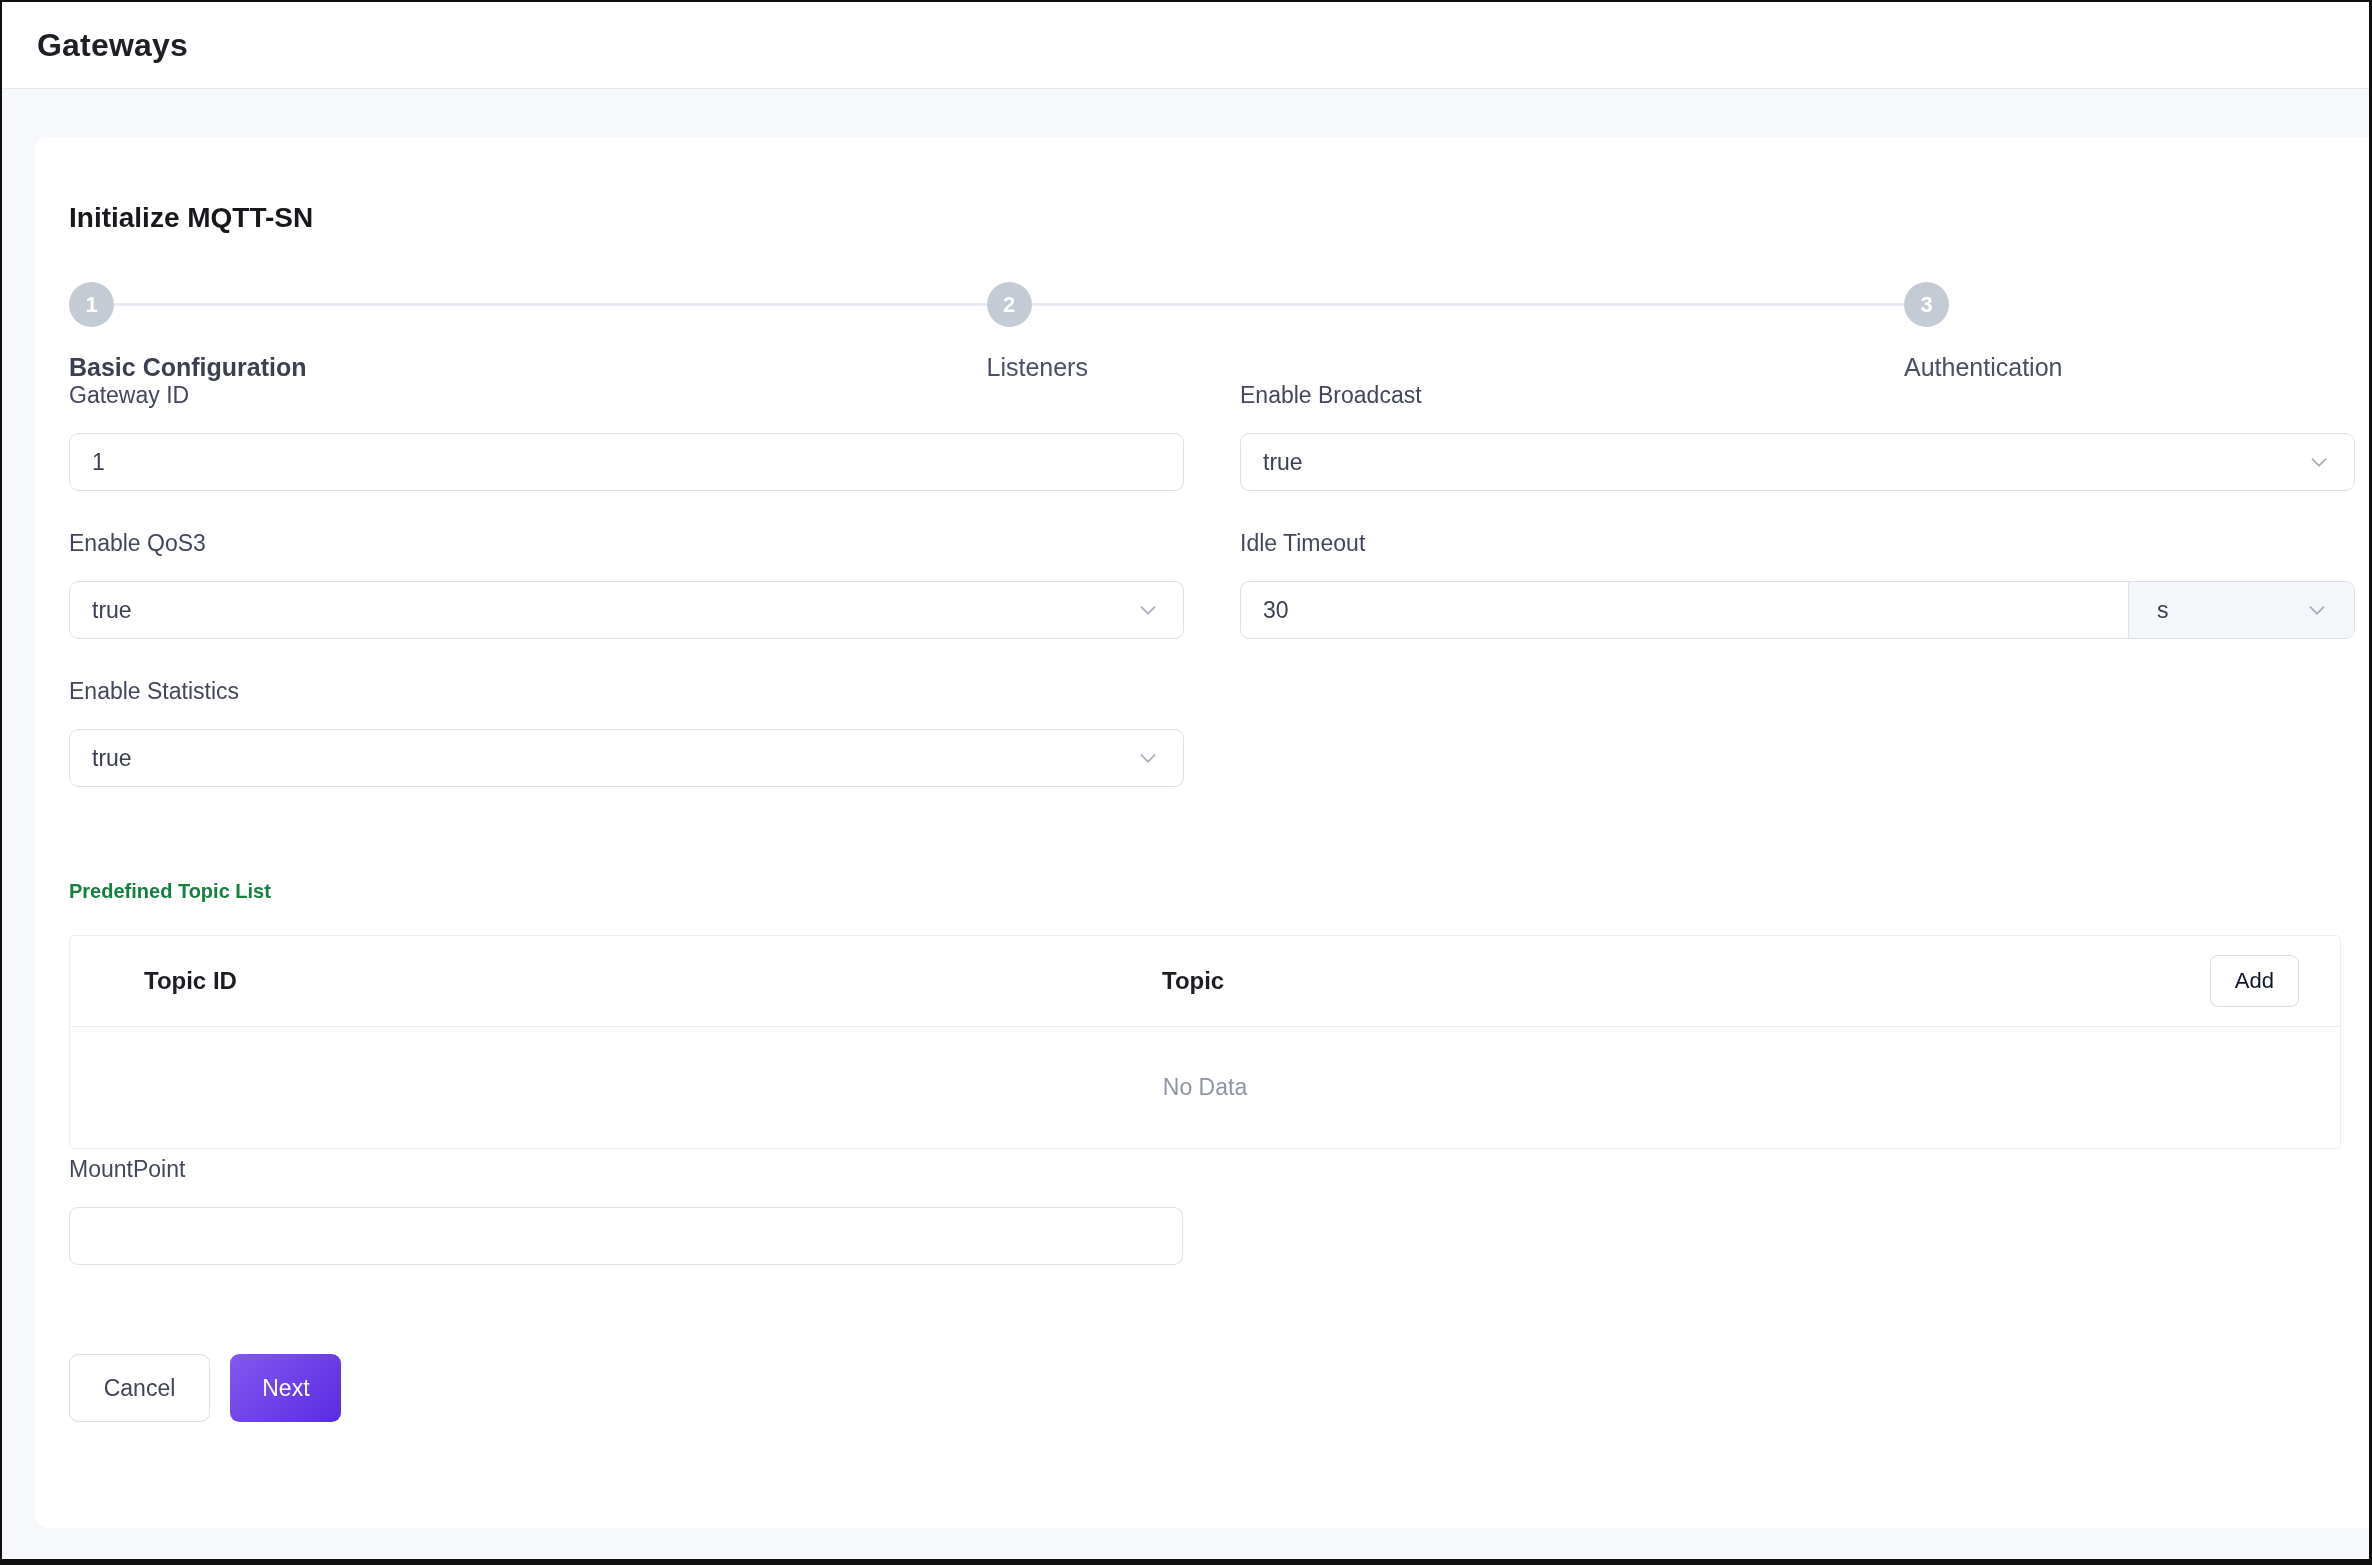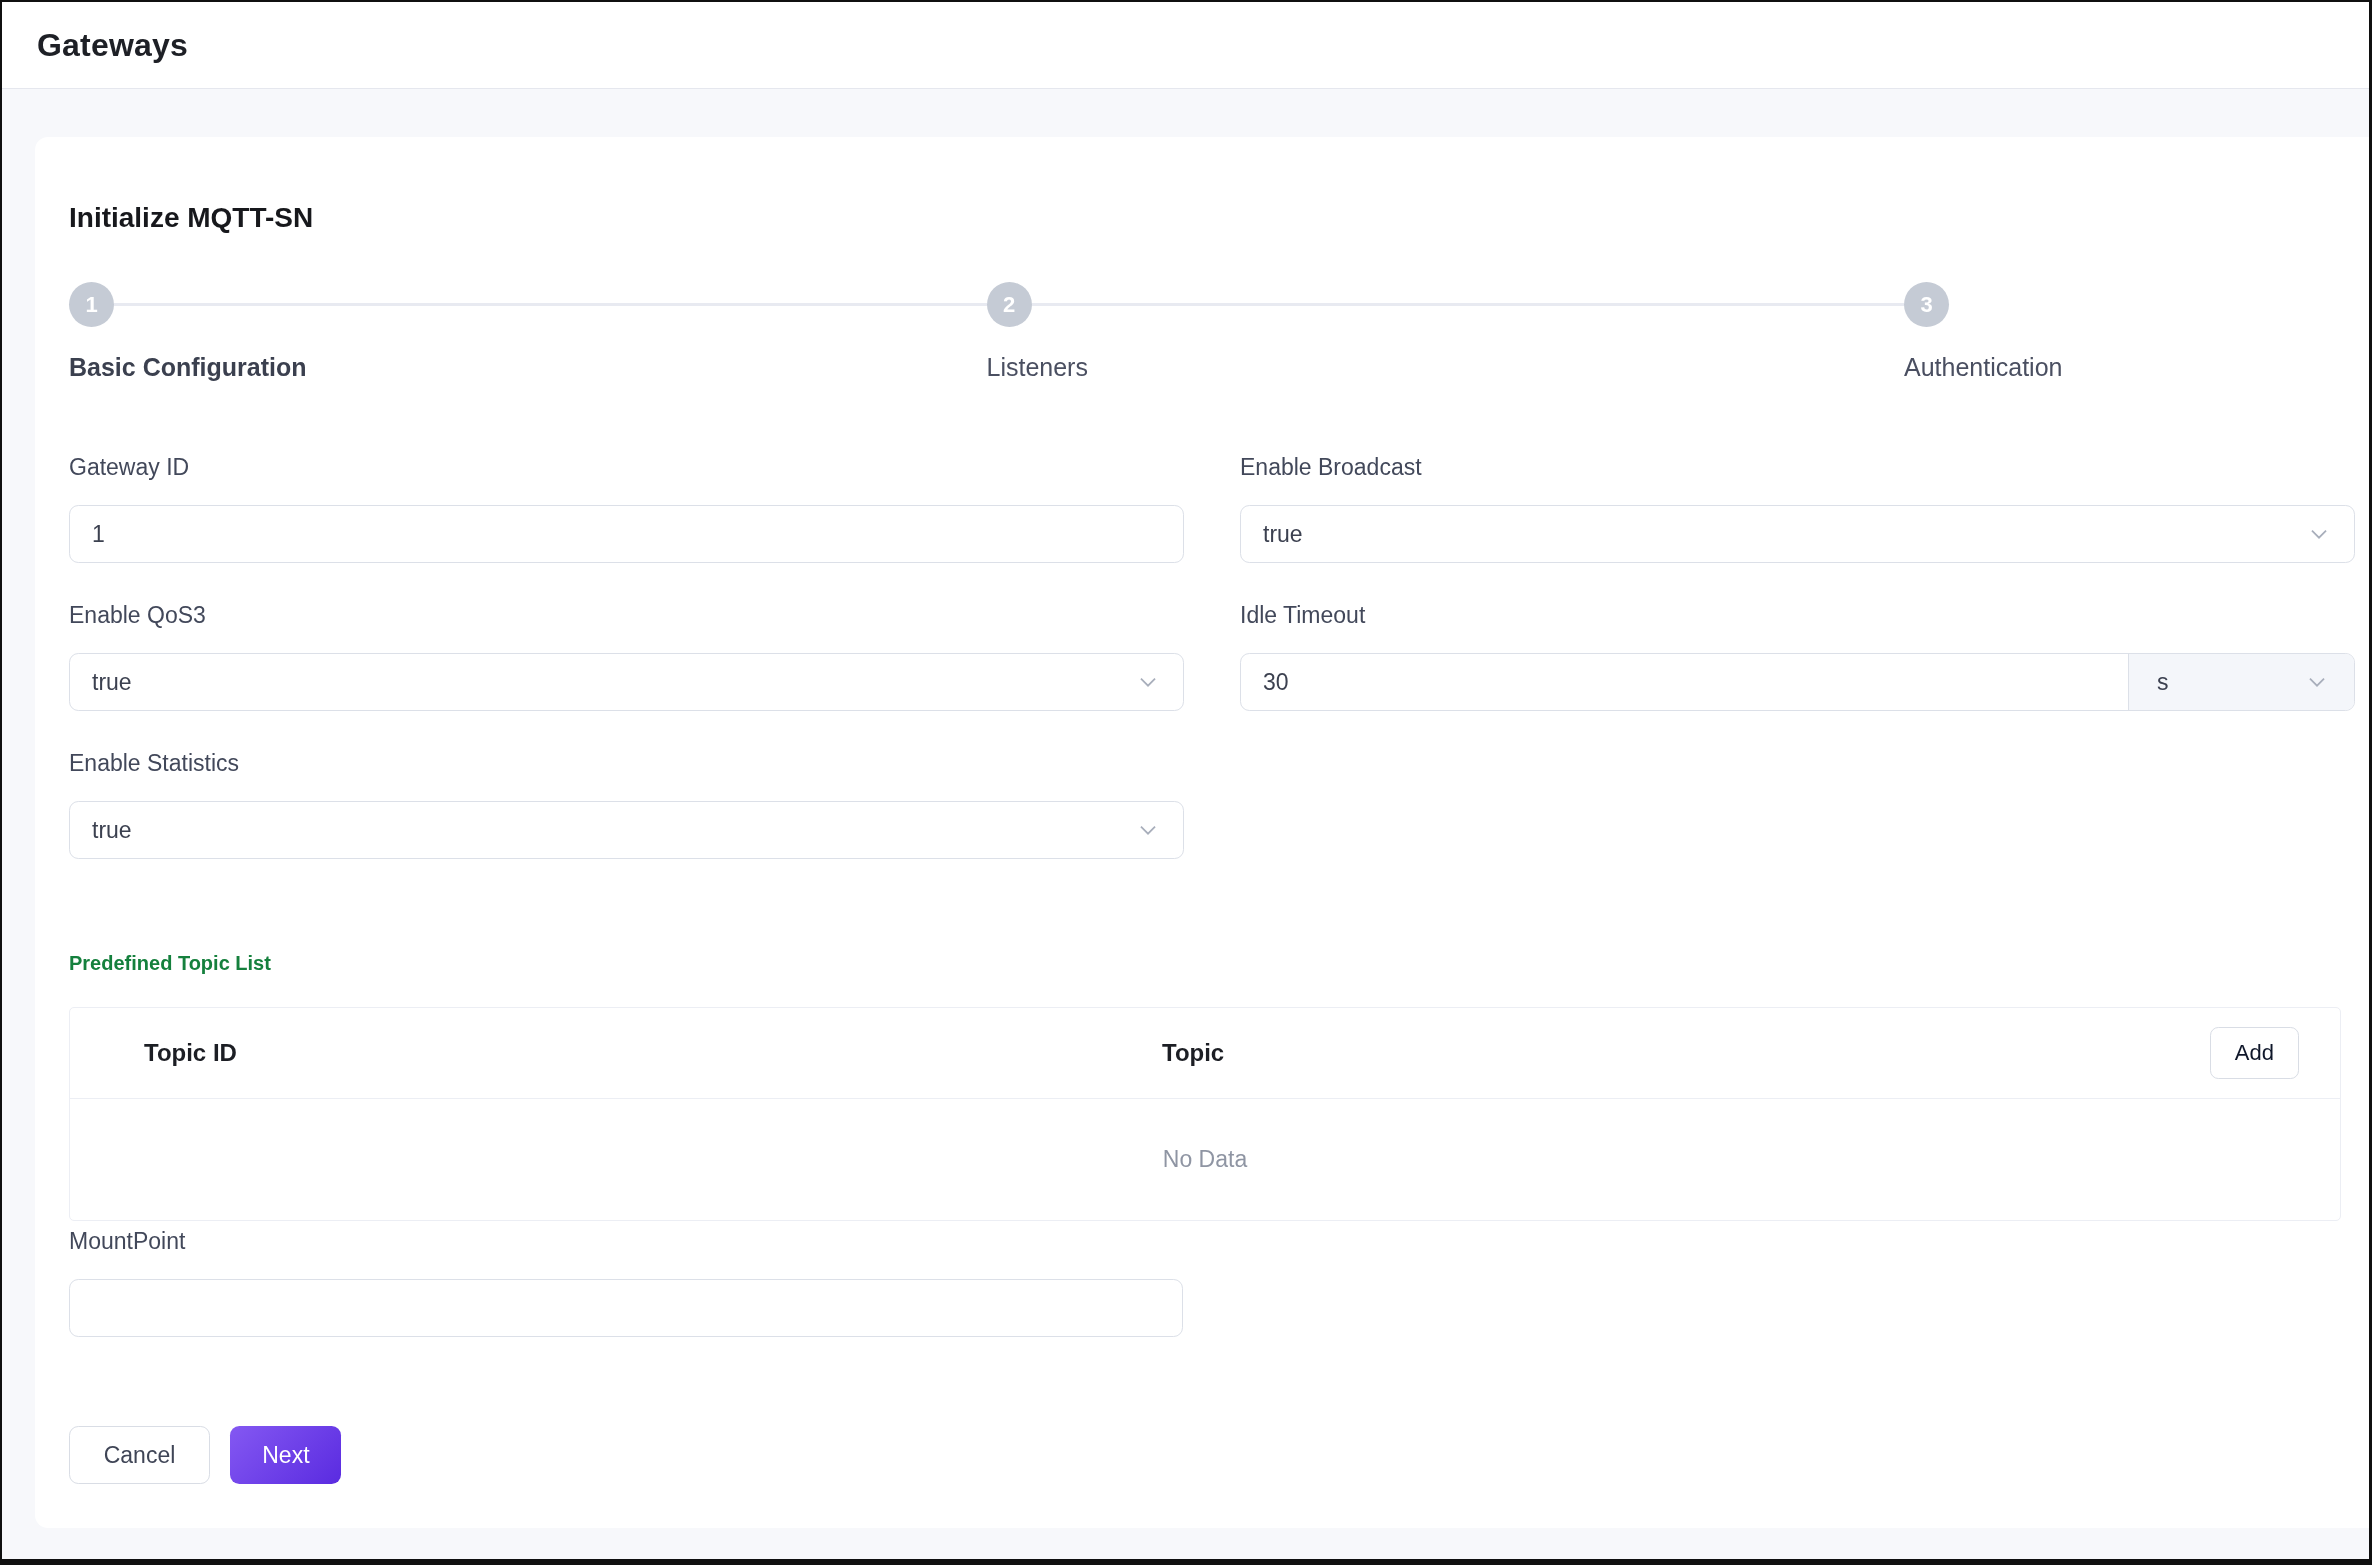--- a/index.html
+++ b/index.html
@@ -39,21 +39,21 @@
   .step-circle {
     flex:none; width:45px; height:45px; border-radius:50%;
     background:#c5cbd5; color:#ffffff; font-size:22px; font-weight:700;
     display:flex; align-items:center; justify-content:center;
   }
   .step-line { flex:1; height:3.7px; background:#e8eaf1; }
   .step-label { margin-top:26px; font-size:25px; color:#4a4f61; }
   .step.active .step-label { font-weight:700; color:#3b404f; }
 
   
-  .form-grid { display:grid; grid-template-columns:1fr 1fr; column-gap:56px; margin-top:72px; }
+  .form-grid { display:grid; grid-template-columns:1fr 1fr; column-gap:56px; }
   .field { margin-bottom:39px; }
   .field-label { font-size:23px; color:#42485a; margin-bottom:24px; }
   .control {
     height:58px; border:0.9px solid #dce0e8; border-radius:9.3px; background:#fff;
     display:flex; align-items:center; padding:0 22px;
     font-size:23px; color:#3c4150;
   }
   .control input {
     border:none; outline:none; width:100%; height:100%;
     font-family:inherit; font-size:23px; color:#3c4150; background:transparent; padding:0;
@@ -84,21 +84,21 @@
     border:0.9px solid #d9dde5; border-radius:8.3px; background:#fff;
     font-family:inherit; font-size:22px; color:#0f172a; cursor:pointer;margin-left:8px;
   }
   .topic-tbody { height:121px; display:flex; align-items:center; justify-content:center; }
   .no-data { font-size:23px; color:#8f95a3; }
 
   .mountpoint { margin-top:7.4px; width:1114px; }
 
   
   .actions { margin-top:89px; display:flex; }
-  .btn { height:58px; border-radius:9.3px; font-family:inherit; font-size:23px; cursor:pointer; }
+  .btn { height:68px; border-radius:9.3px; font-family:inherit; font-size:23px; cursor:pointer; }
   .btn-cancel { width:141px; background:#fff; border:0.9px solid #d9dde5; color:#3f4556; }
   .btn-next {
     width:111px; margin-left:20.4px; border:none; color:#ffffff;
     background:linear-gradient(135deg,#8458f2 0%,#5a2be0 100%);
   }
 </style>
 </head>
 <body>
 
 <div class="frame">

